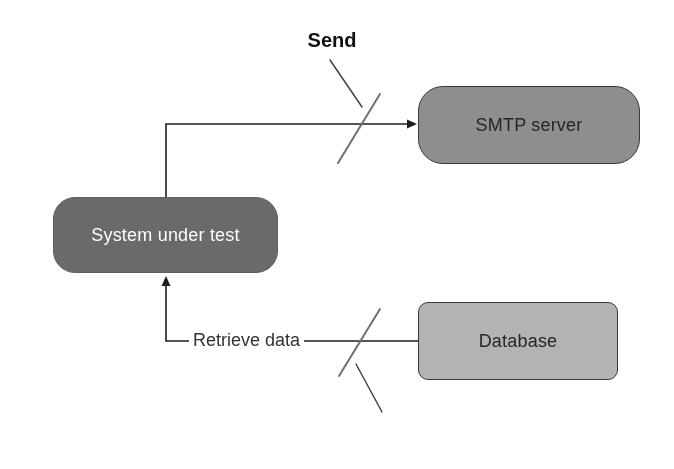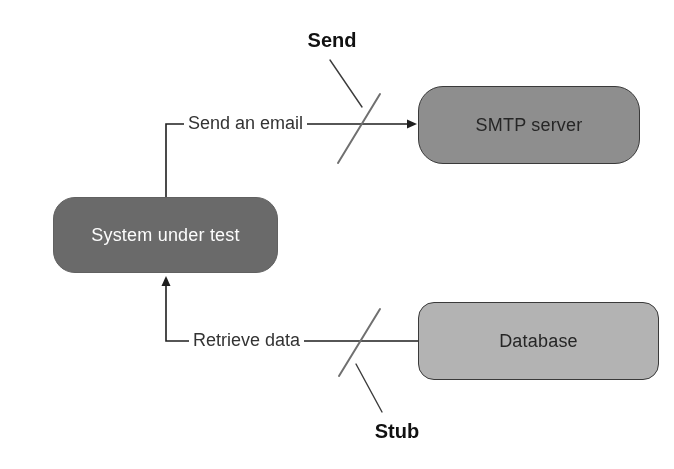--- a/index.html
+++ b/index.html
@@ -34,25 +34,25 @@
     border-radius: 22px;
   }
   #node-smtp {
     left: 418px; top: 86px; width: 222px; height: 78px;
     background: var(--smtp-fill, #8e8e8e);
     color: var(--node-text, #262626);
     border: 1.5px solid var(--box-border, #3a3a3a);
     border-radius: 25px;
   }
   #node-db {
-    left: 418px; top: 302px; width: 241px; height: 78px;
+    left: 418px; top: 302px; width: 200px; height: 78px;
     background: var(--database-fill, #b3b3b3);
     color: var(--node-text, #262626);
     border: 1.5px solid var(--box-border, #3a3a3a);
-    border-radius: 16px;
+    border-radius: 10px;
   }
   
   #connector-layer {
     position: absolute;
     left: 0; top: 0;
     width: 674px; height: 469px;
     z-index: 2;
     pointer-events: none;
   }
   .edge-line {
@@ -127,21 +127,19 @@
     <polyline class="edge-line" points="418,341 166,341 166,285"></polyline>
     <polygon class="arrowhead" points="166,276 161.5,286 170.5,286"></polygon>
 
     <line class="leader-line" x1="330" y1="60" x2="362" y2="107"></line>
     <line class="slash-line" x1="338" y1="163" x2="380" y2="94"></line>
 
     <line class="slash-line" x1="339" y1="376" x2="380" y2="309"></line>
     <line class="leader-line" x1="356" y1="364" x2="382" y2="412"></line>
   </svg>
 
-  <div class="edge-label" id="label-send-email">Send an email</div>
 
   <div class="edge-label" id="label-retrieve-data">Retrieve data</div>
 
   <div class="annotation-label" id="label-mock">Send</div>
 
-  <div class="annotation-label" id="label-stub">Stub</div>
 
 </div>
 
 </body></html>

